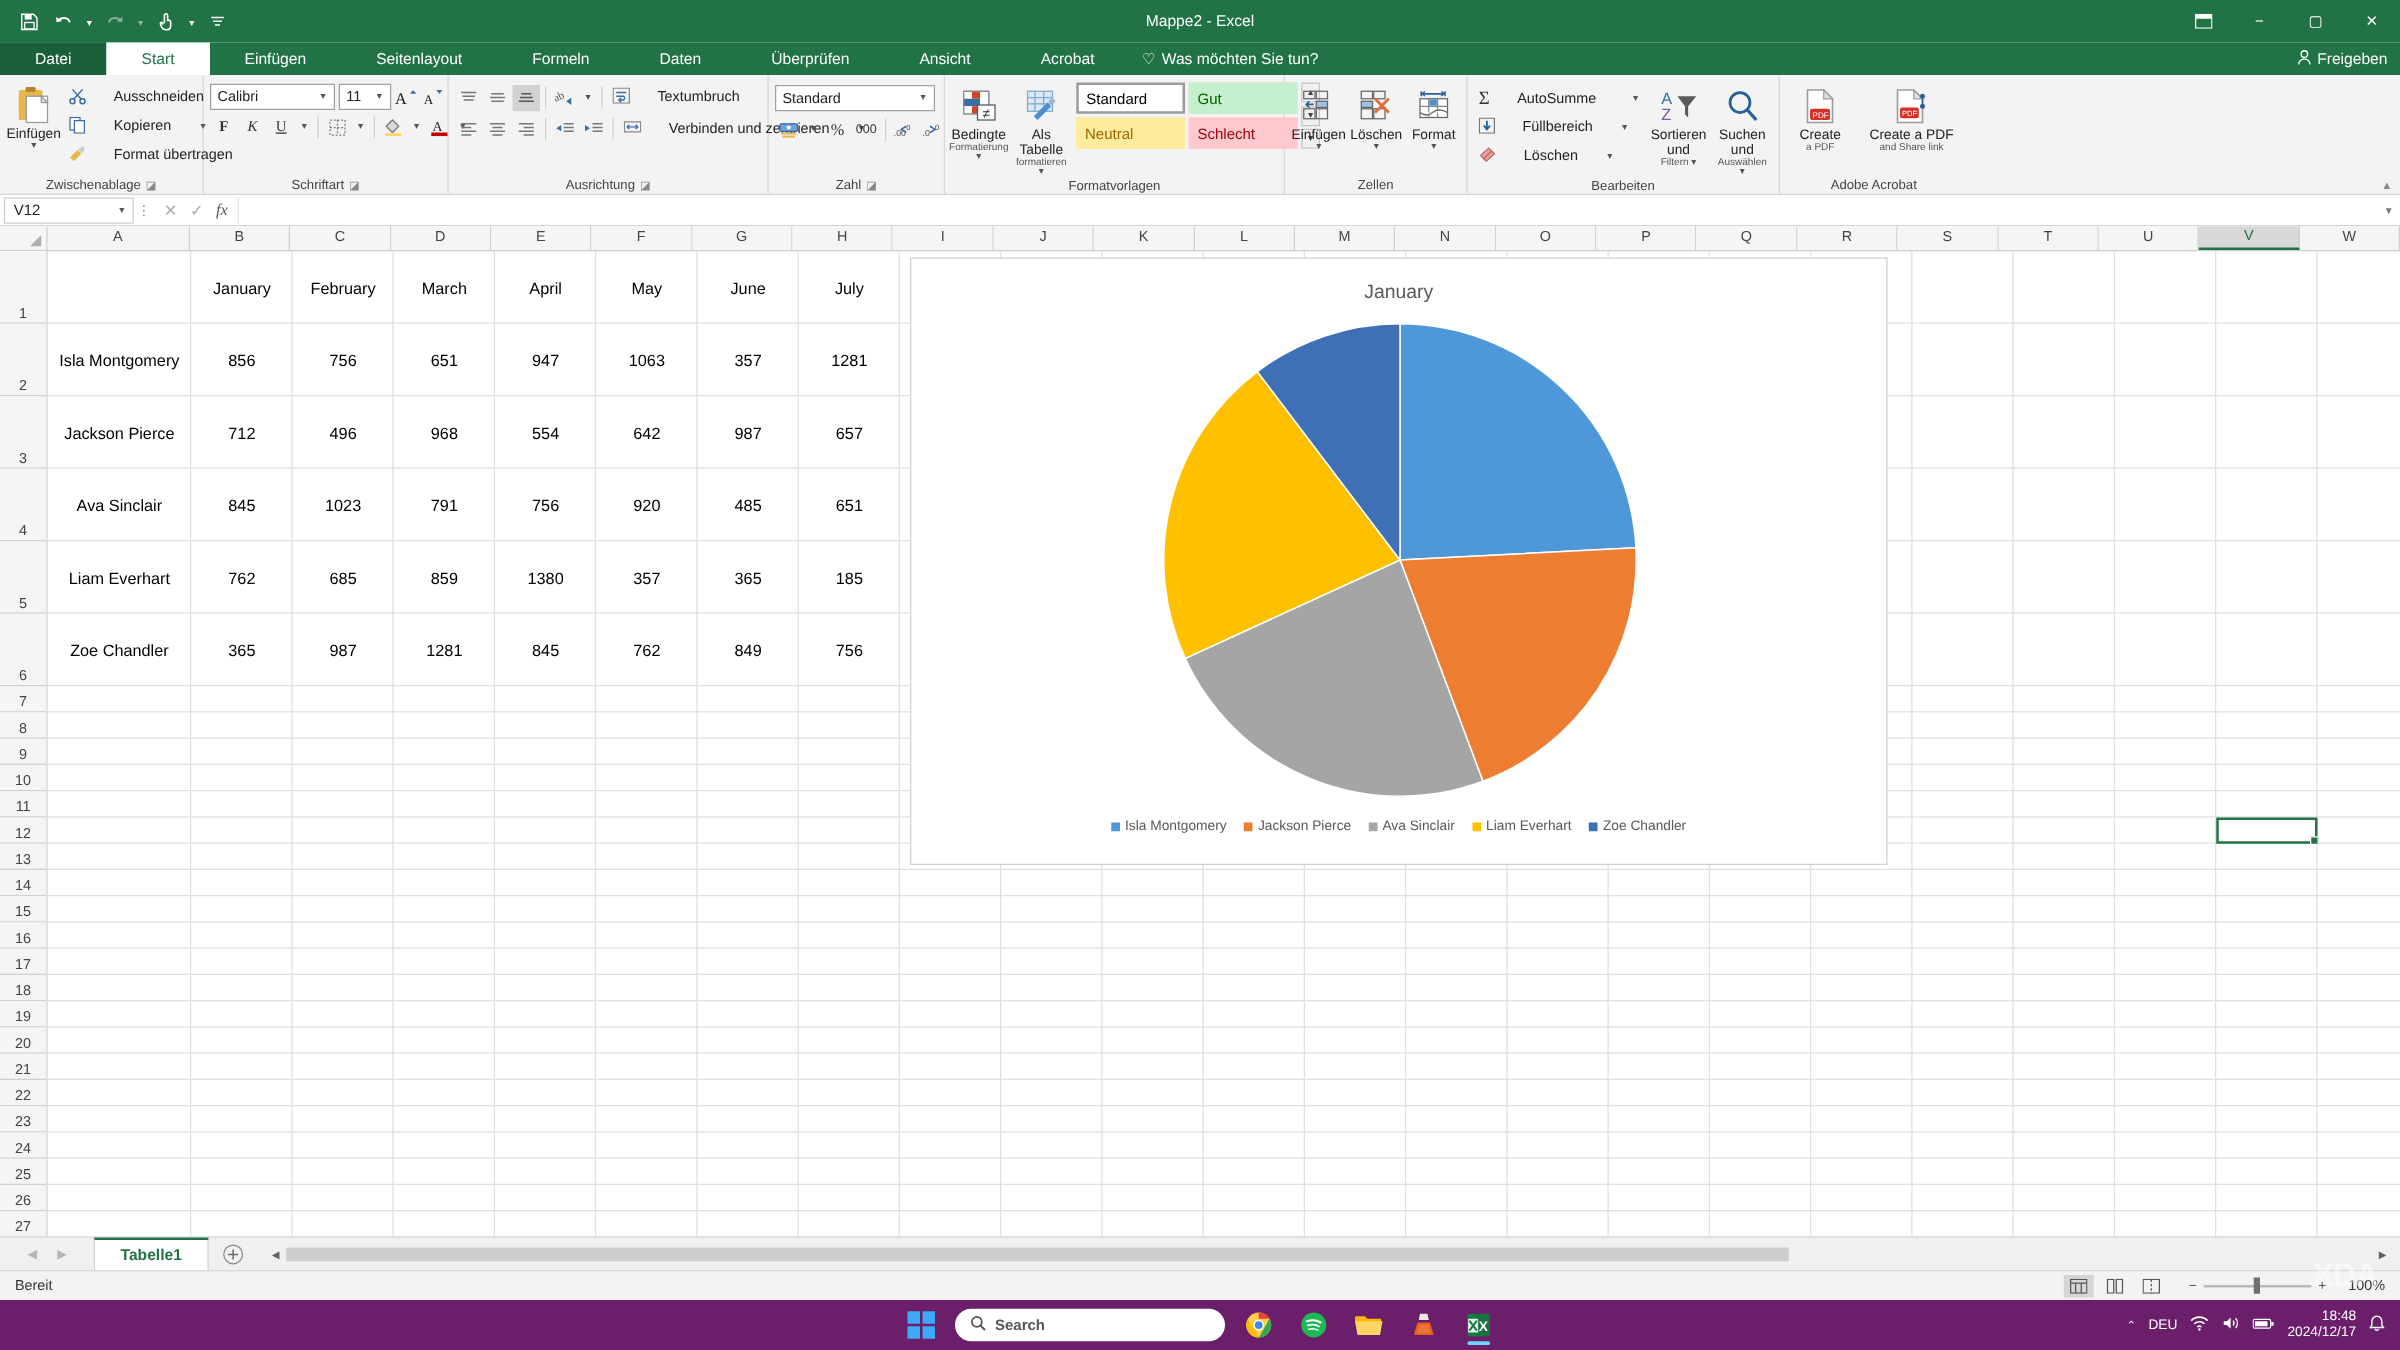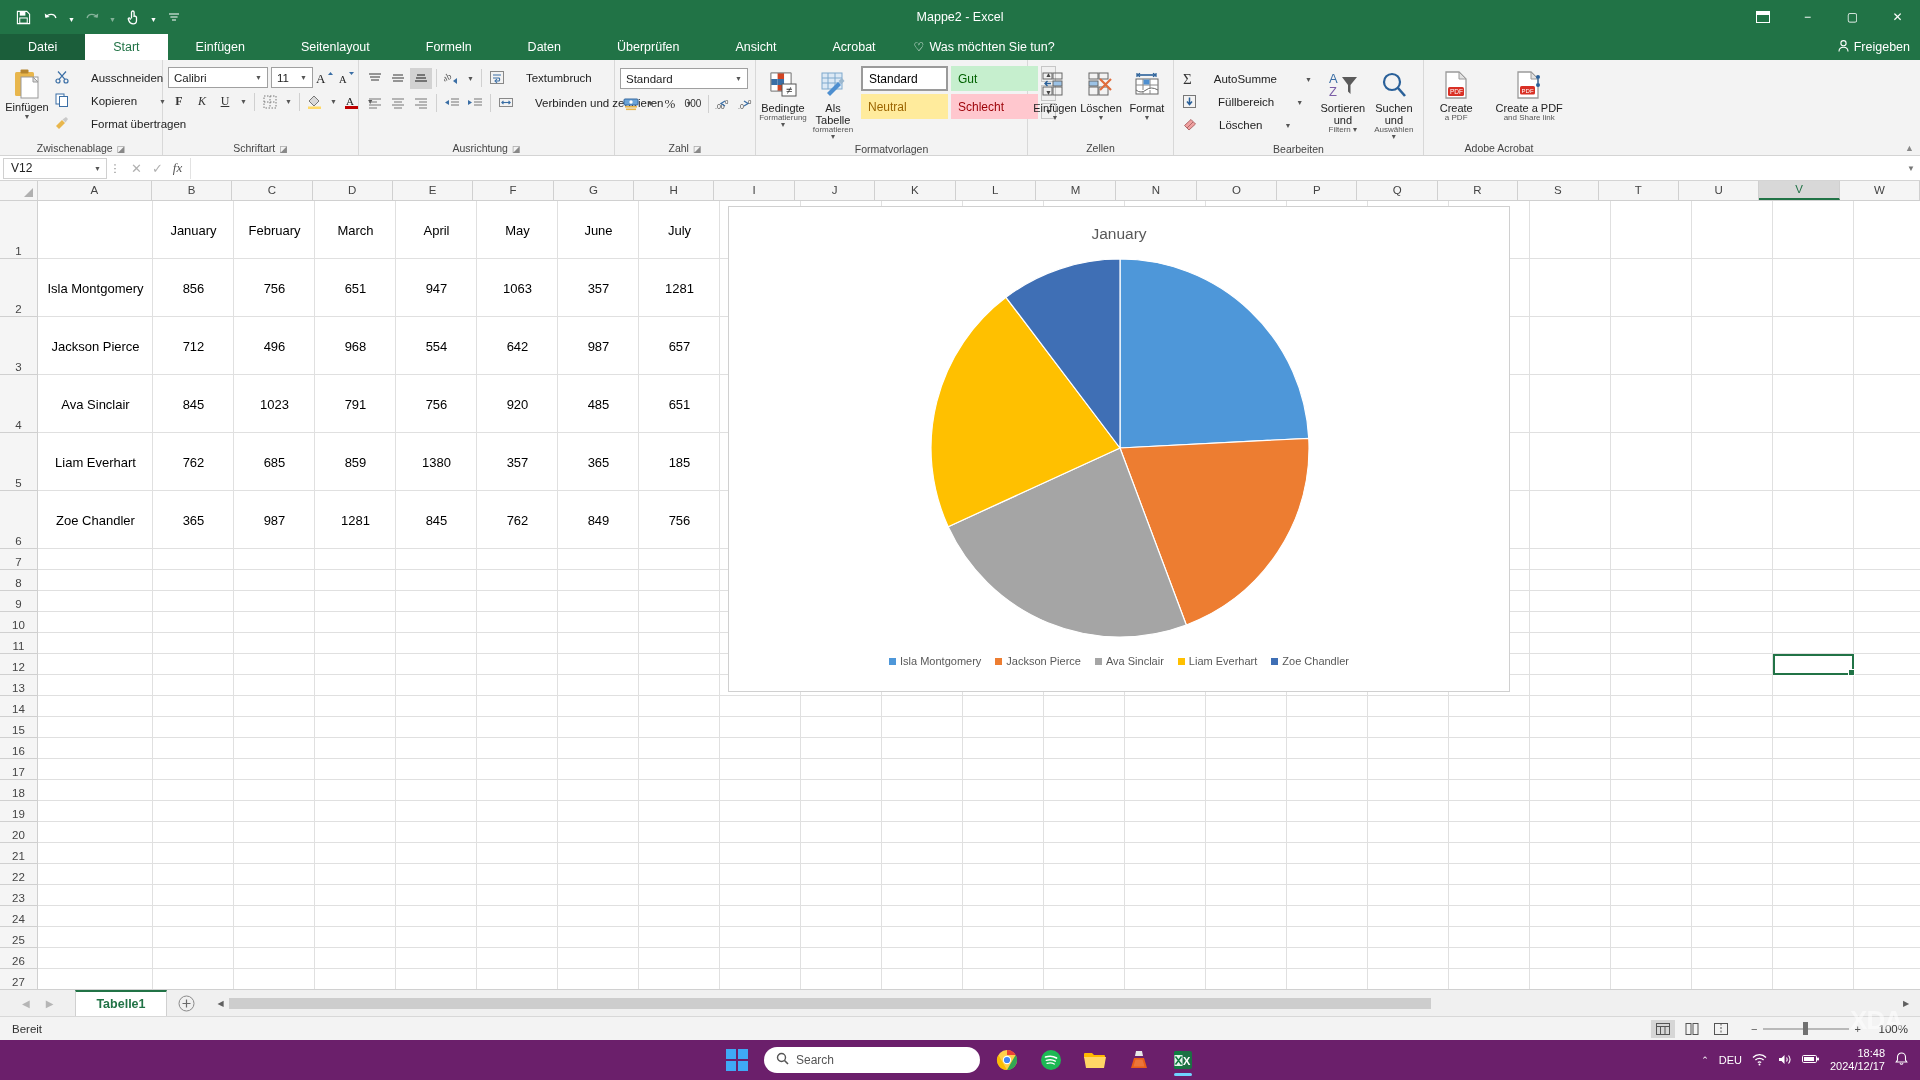--- a/index.html
+++ b/index.html
@@ -161,21 +161,21 @@
 
   
   .taskbar { height: 40px; background: #6b1f6b; display: flex; align-items: center;
     flex: 0 0 40px; position: relative; }
   .tb-center { position: absolute; left: 50%; transform: translateX(-50%); display: flex;
     align-items: center; gap: 10px; }
   .winlogo { width: 22px; height: 22px; display: grid; grid-template-columns: 1fr 1fr;
     grid-template-rows: 1fr 1fr; gap: 2px; }
   .winlogo i { background: #3fa9f5; display:block; }
   .searchbox { width: 216px; height: 26px; background: #fff; border-radius: 13px;
-    display: flex; align-items: center; gap: 7px; padding: 0 12px; font-size: 12px; color: #555; cursor: text; }
+    display: flex; align-items: center; gap: 7px; padding: 0 12px; font-size: 12px; color: #555; cursor: text; font-weight: bold; }
   .tbapp { width: 34px; height: 34px; display:flex; align-items:center; justify-content:center;
     cursor:pointer; position:relative; }
   .tbapp.active::after { content:''; position:absolute; bottom:1px; left:50%; transform:translateX(-50%);
     width: 18px; height:3px; background:#6fd3ff; border-radius:2px; }
   .tb-right { position: absolute; right: 0; height: 100%; display: flex; align-items: center;
     gap: 10px; padding-right: 12px; color: #fff; font-size: 11px; }
   .tb-clock { display: flex; flex-direction: column; align-items: flex-end; line-height: 13px; font-size: 11px; }
   .watermark { position: absolute; right: 18px; bottom: 44px; font-size: 26px; color: rgba(255,255,255,.5);
     font-weight: bold; letter-spacing: -1px; margin-top: 44px; }
 </style>

